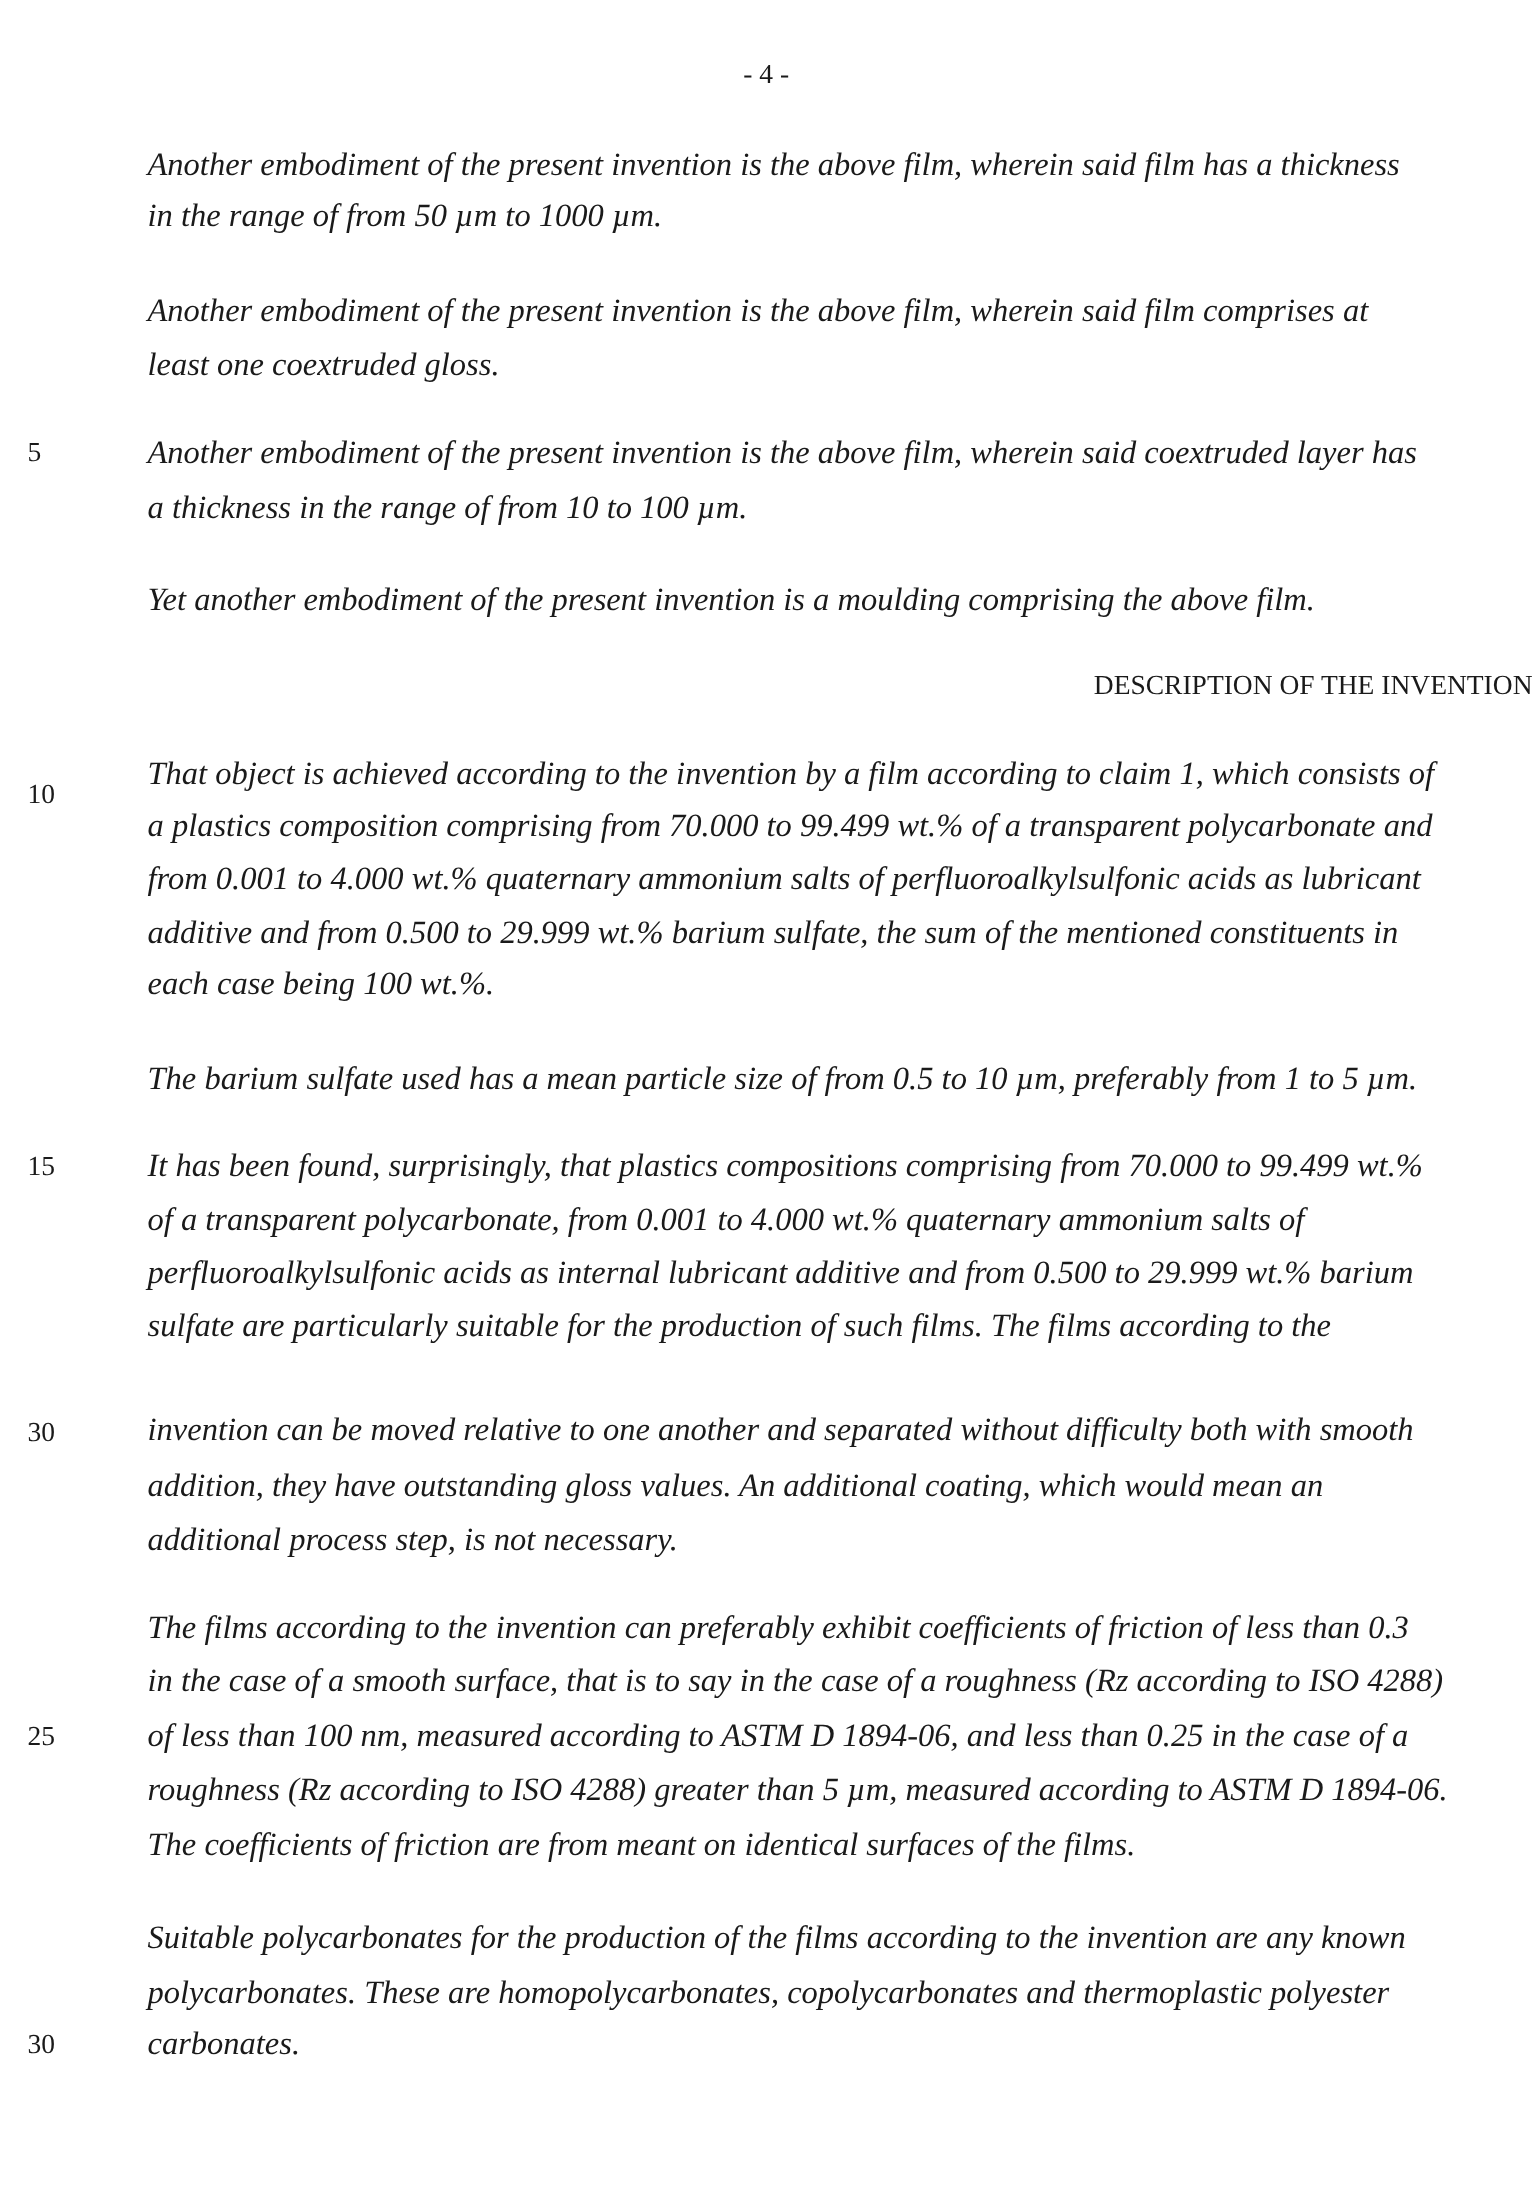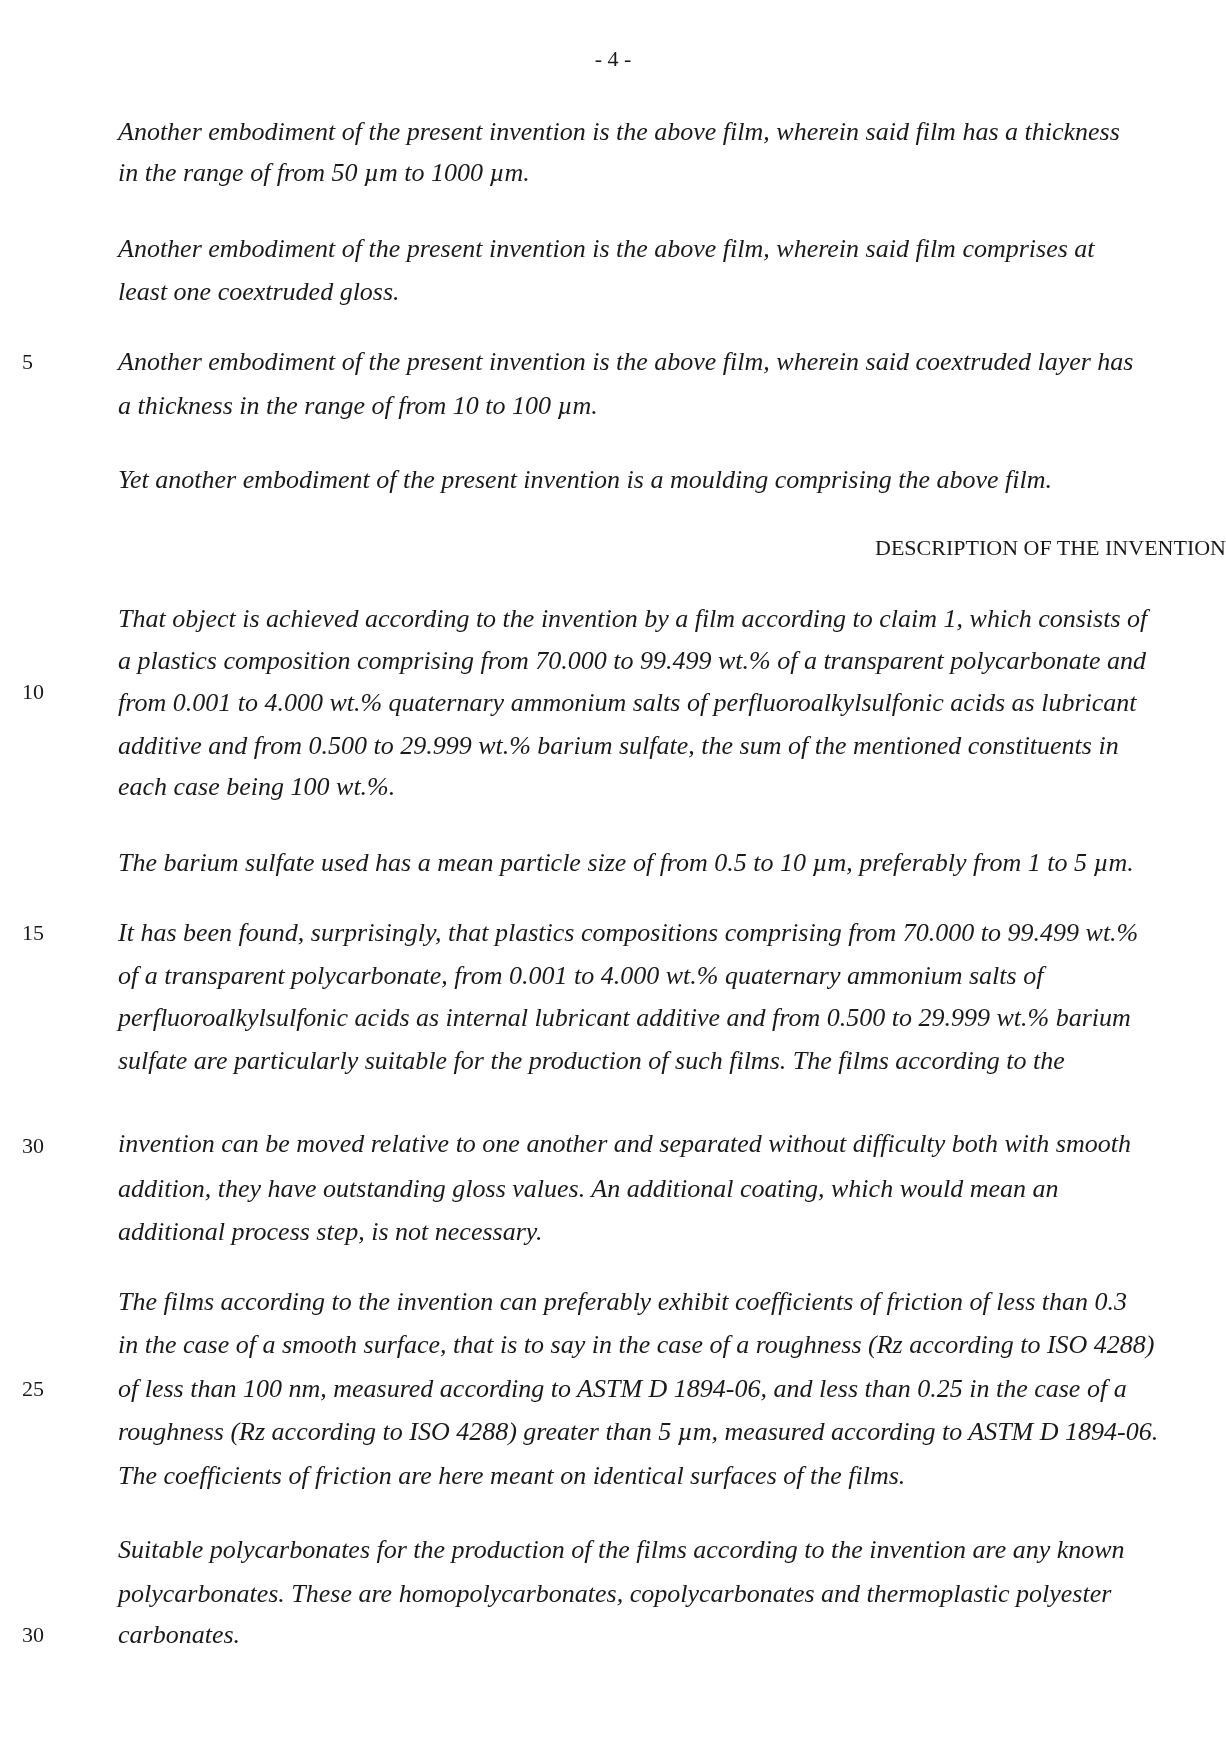--- a/index.html
+++ b/index.html
@@ -26,21 +26,21 @@
 
   <div class="lineno" style="top:348px">5</div>
   <div class="ln" style="top:348px">Another embodiment of the present invention is the above film, wherein said coextruded layer has</div>
   <div class="ln" style="top:392px">a thickness in the range of from 10 to 100 µm.</div>
 
   <div class="ln" style="top:466px">Yet another embodiment of the present invention is a moulding comprising the above film.</div>
 
   <div class="heading" style="top:534px">DESCRIPTION OF THE INVENTION</div>
 
   <div class="ln" style="top:605px">That object is achieved according to the invention by a film according to claim 1, which consists of</div>
-  <div class="lineno" style="top:678px">10</div>
+  <div class="lineno" style="top:621px">10</div>
   <div class="ln" style="top:647px">a plastics composition comprising from 70.000 to 99.499 wt.% of a transparent polycarbonate and</div>
   <div class="ln" style="top:689px">from 0.001 to 4.000 wt.% quaternary ammonium salts of perfluoroalkylsulfonic acids as lubricant</div>
   <div class="ln" style="top:732px">additive and from 0.500 to 29.999 wt.% barium sulfate, the sum of the mentioned constituents in</div>
   <div class="ln" style="top:773px">each case being 100 wt.%.</div>
 
   <div class="ln" style="top:849px">The barium sulfate used has a mean particle size of from 0.5 to 10 µm, preferably from 1 to 5 µm.</div>
 
   <div class="lineno" style="top:919px">15</div>
   <div class="ln" style="top:919px">It has been found, surprisingly, that plastics compositions comprising from 70.000 to 99.499 wt.%</div>
   <div class="ln" style="top:962px">of a transparent polycarbonate, from 0.001 to 4.000 wt.% quaternary ammonium salts of</div>
@@ -49,20 +49,20 @@
   <div class="ln" style="top:1130px">invention can be moved relative to one another and separated without difficulty both with smooth</div>
   <div class="lineno" style="top:1132px">30</div>
   <div class="ln" style="top:1175px">addition, they have outstanding gloss values. An additional coating, which would mean an</div>
   <div class="ln" style="top:1218px">additional process step, is not necessary.</div>
 
   <div class="ln" style="top:1288px">The films according to the invention can preferably exhibit coefficients of friction of less than 0.3</div>
   <div class="ln" style="top:1331px">in the case of a smooth surface, that is to say in the case of a roughness (Rz according to ISO 4288)</div>
   <div class="lineno" style="top:1375px">25</div>
   <div class="ln" style="top:1375px">of less than 100 nm, measured according to ASTM D 1894-06, and less than 0.25 in the case of a</div>
   <div class="ln" style="top:1418px">roughness (Rz according to ISO 4288) greater than 5 µm, measured according to ASTM D 1894-06.</div>
-  <div class="ln" style="top:1462px">The coefficients of friction are here meant on identical surfaces of the films.</div>
+  <div class="ln" style="top:1462px">The coefficients of friction are from meant on identical surfaces of the films.</div>
 
   <div class="ln" style="top:1536px">Suitable polycarbonates for the production of the films according to the invention are any known</div>
   <div class="ln" style="top:1580px">polycarbonates. These are homopolycarbonates, copolycarbonates and thermoplastic polyester</div>
   <div class="lineno" style="top:1621px">30</div>
   <div class="ln" style="top:1621px">carbonates.</div>
 
 </div>
 
 </body></html>

